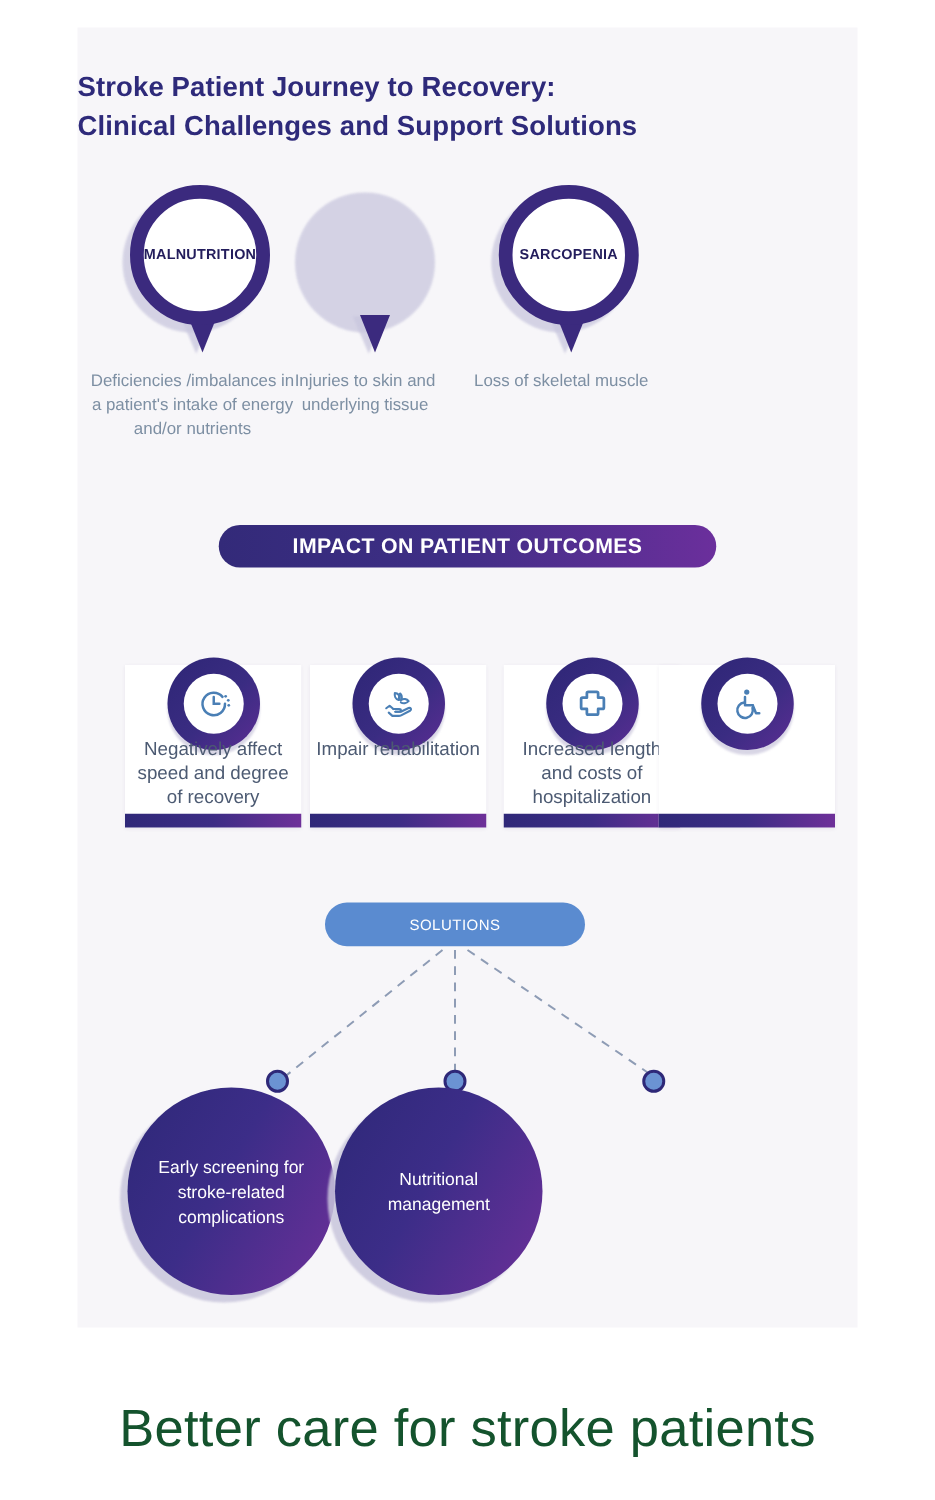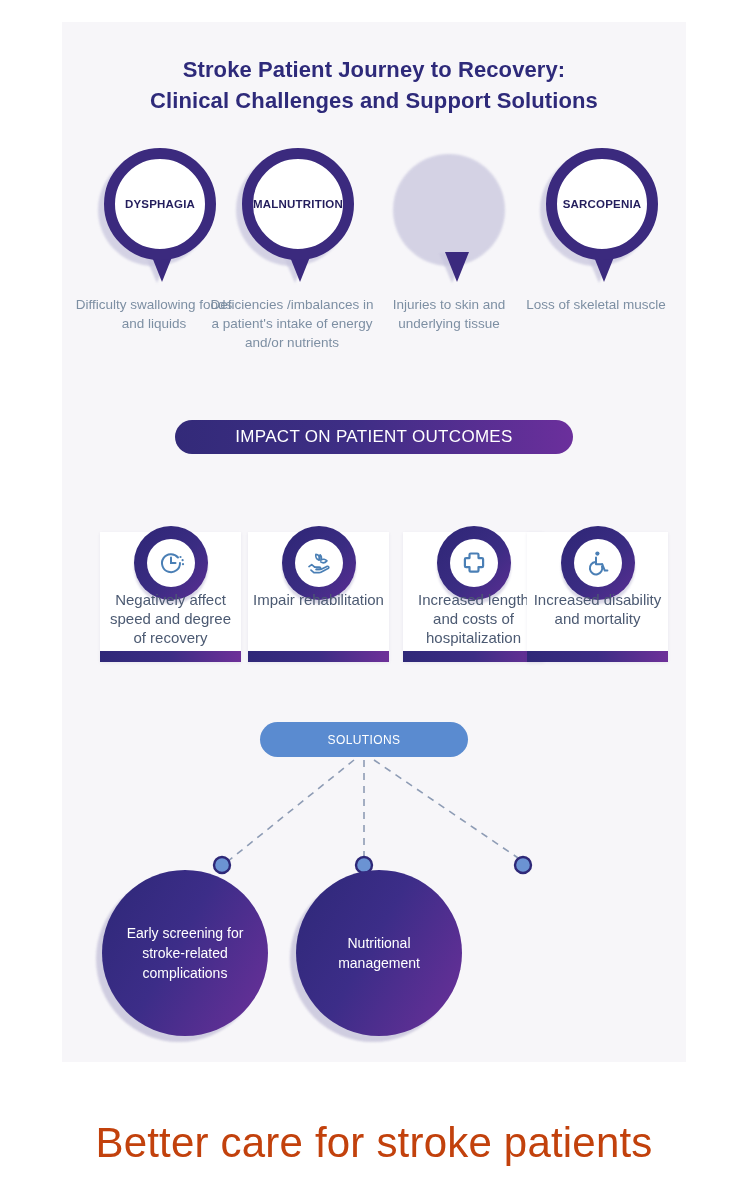--- a/index.html
+++ b/index.html
@@ -9,21 +9,21 @@
     font-family:"Liberation Sans", sans-serif;
     overflow:hidden;position:relative;
   }
   #infographic-panel{
     position:absolute;left:62px;top:22px;width:624px;height:1040px;
     background:#f7f6f9;
   }
 
   
   .title{
-    position:absolute;left:0;top:32px;width:624px;text-align:center;
+    position:absolute;left:0;top:32px;width:624px;text-align:left;
     color:#2e2a7a;font-size:22px;font-weight:bold;line-height:31px;
     letter-spacing:.1px;
   }
 
   
   .badges{position:absolute;left:0;top:118px;width:624px;height:280px;}
   .badge-col{position:absolute;top:0;width:156px;}
   .badge-col:nth-child(1){left:14px;}
   .badge-col:nth-child(2){left:152px;}
   .badge-col:nth-child(3){left:309px;}
@@ -60,21 +60,21 @@
   }
 
   
   .impact-banner{
     position:absolute;left:113px;top:398px;width:398px;height:34px;
     border-radius:17px;
     background:linear-gradient(90deg,#332a79 0%,#3e2e85 45%,#6b2f9c 100%);
     display:flex;align-items:center;justify-content:center;
   }
   .impact-banner span{
-    color:#ffffff;font-size:17px;font-weight:normal;letter-spacing:.3px;
+    color:#ffffff;font-size:17px;font-weight:bold;letter-spacing:.3px;
   }
 
   
   .cards{position:absolute;left:0;top:484px;width:624px;height:160px;}
   .card{
     position:absolute;top:26px;width:141px;height:130px;
     background:#ffffff;box-shadow:0 1px 3px rgba(60,50,110,.08);
   }
   .card:nth-of-type(1){left:38px;}
   .card:nth-of-type(2){left:186px;}
@@ -110,65 +110,54 @@
     border-radius:18px;background:#5a8bd0;
     display:flex;align-items:center;justify-content:center;
   }
   .sol-banner span{
     color:#ffffff;font-size:12px;font-weight:normal;letter-spacing:.4px;
   }
   .connector-svg{position:absolute;left:0;top:690px;width:624px;height:180px;}
   .sol-circles{position:absolute;left:0;top:848px;width:624px;height:175px;}
   .sol-circle-wrap{position:absolute;top:0;width:172px;height:172px;}
   .sol-circle-wrap:nth-child(1){left:34px;}
-  .sol-circle-wrap:nth-child(2){left:228px;}
+  .sol-circle-wrap:nth-child(2){left:200px;}
   .sol-circle-wrap:nth-child(3){left:400px;}
   .sol-shadow{
     position:absolute;left:0;top:6px;width:166px;height:166px;border-radius:50%;
     background:#c9c6dc;opacity:.85;filter:blur(1px);
   }
   .sol-circle{
     position:absolute;left:6px;top:0;width:166px;height:166px;border-radius:50%;
     background:linear-gradient(120deg,#2e2878 0%,#3c2d88 45%,#6c3099 100%);
     display:flex;align-items:center;justify-content:center;
   }
   .sol-circle span{
     color:#ffffff;font-size:14px;line-height:20px;text-align:center;
     padding:0 18px;
   }
 
   
   .tagline{
     position:absolute;left:0;top:1118px;width:748px;text-align:center;
-    color:#c2410c;font-size:42px;line-height:50px;letter-spacing:.2px;
+    color:#14532d;font-size:42px;line-height:50px;letter-spacing:.2px;
   }
 </style>
 </head>
 <body>
 
 <div id="infographic-panel">
 
   <div class="title">
     <div>Stroke Patient Journey to Recovery:</div>
     <div>Clinical Challenges and Support Solutions</div>
   </div>
 
   <div class="badges">
 
-    <div class="badge-col">
-      <div class="pin-wrap">
-        <div class="pin-shadow"></div>
-        <div class="pin-shadow-tail"></div>
-        <div class="pin-tail"></div>
-        <div class="pin">
-          <span class="pin-label">DYSPHAGIA</span>
-        </div>
-      </div>
-      <div class="badge-caption">Difficulty swallowing foods and liquids</div>
-    </div>
 
     <div class="badge-col">
       <div class="pin-wrap">
         <div class="pin-shadow"></div>
         <div class="pin-shadow-tail"></div>
         <div class="pin-tail"></div>
         <div class="pin">
           <span class="pin-label">MALNUTRITION</span>
         </div>
       </div>
@@ -265,21 +254,20 @@
           <div class="icon-inner">
             <svg width="30" height="30" viewBox="0 0 30 30" fill="none" stroke="#4a7fb5" stroke-width="2" stroke-linecap="round" stroke-linejoin="round">
               <circle cx="14.4" cy="5.6" r="2.1" fill="#4a7fb5" stroke="none"></circle>
               <path d="M13 9.6v6.6h6.2"></path>
               <path d="M19.2 16.2l2.6 6.4h2.6"></path>
               <path d="M19 18.4a6.2 6.2 0 1 1-6.6-4.4"></path>
             </svg>
           </div>
         </div>
       </div>
-      <div class="card-text">Increased disability and mortality</div>
       <div class="card-bar"></div>
     </div>
 
   </div>
 
   <div class="sol-banner">
     <span>SOLUTIONS</span>
   </div>
 
   <svg class="connector-svg" viewBox="0 0 624 180">

